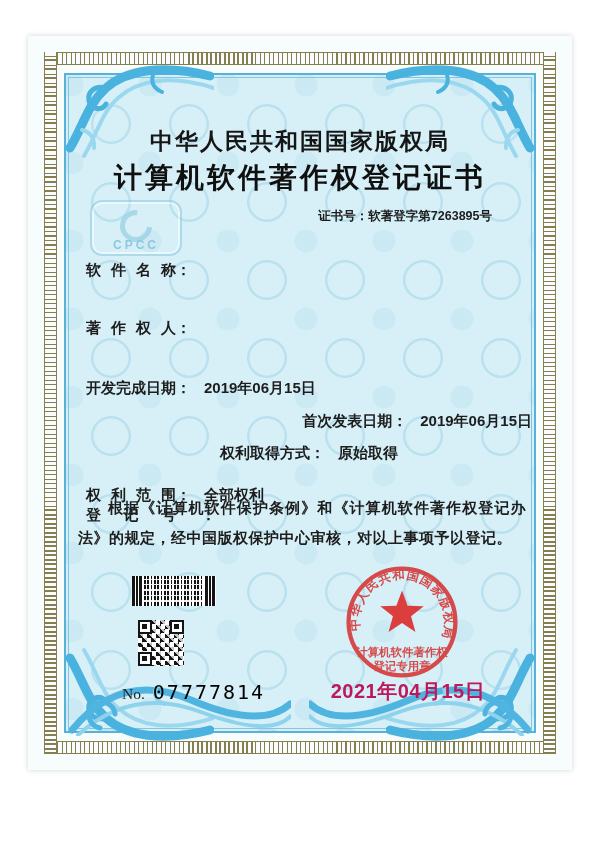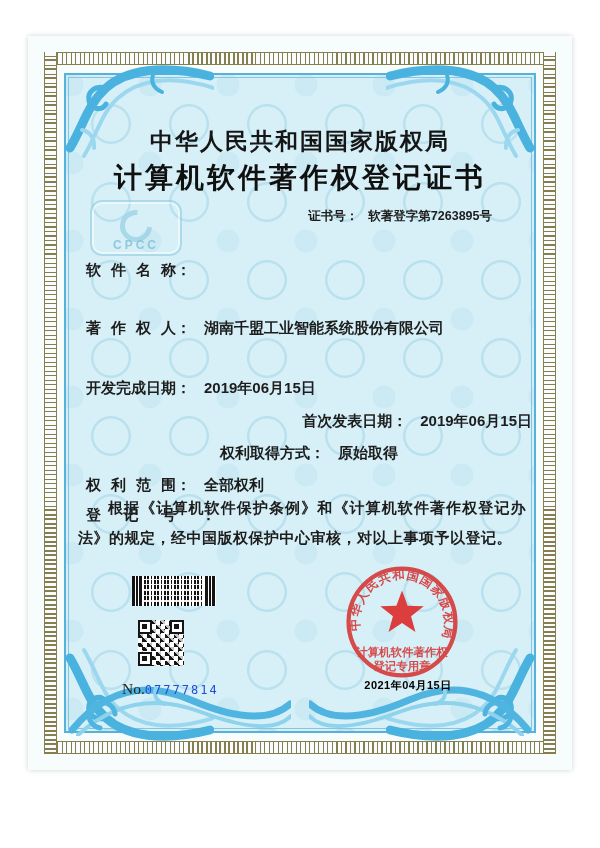--- a/index.html
+++ b/index.html
@@ -38,29 +38,29 @@
 
   .content { position:absolute; inset:0; z-index:3; color:#1d1d1d; }
 
   .authority { position:absolute; top:90px; left:0; right:0; text-align:center;
                font-family:"Liberation Serif","DejaVu Serif",serif;
                font-size:23px; font-weight:700; letter-spacing:2px; color:#161616; }
   .cert-title { position:absolute; top:123px; left:0; right:0; text-align:center;
                 font-family:"Liberation Serif","DejaVu Serif",serif;
                 font-size:28px; font-weight:700; letter-spacing:3px; color:#101010; }
   .certno { position:absolute; top:172px; right:80px; font-size:12.5px; font-weight:700; }
-  .certno .lbl { margin-right:10px; }
+  .certno .lbl { margin-right:0; }
 
   .frow { position:absolute; left:58px; right:40px; display:flex; align-items:flex-start;
           font-size:15px; font-weight:700; line-height:21px;margin-top:32px; }
   .flabel { display:inline-block; width:90px; text-align:justify; text-align-last:justify; }
   .fcolon { display:inline-block; }
   .fvalue { margin-left:13px; }
   .r0{top:191px;} .r1{top:249px;} .r2{top:309px;} .r3{top:342px;justify-content:flex-end;}
-  .r4{top:374px;justify-content:center;} .r5{top:406px;} .r6{top:436px;gap:25px;}
+  .r4{top:374px;justify-content:center;} .r5{top:416px;} .r6{top:436px;gap:25px;}
 
   .statement { position:absolute; top:457px; left:50px; right:46px;
                font-size:15px; font-weight:600; line-height:30px;
                text-indent:2em; letter-spacing:.5px; text-align:justify; }
 
   
   .barcode { position:absolute; left:104px; top:540px; width:84px; height:30px; background:#fff; }
   .barcode::before, .barcode::after { content:''; position:absolute; top:0; bottom:0; width:11px;
       background:repeating-linear-gradient(90deg,#141414 0 3px,#fff 3px 4px,#141414 4px 6px,#fff 6px 7px); }
   .barcode::before{left:0;} .barcode::after{right:0;}
@@ -74,25 +74,25 @@
         background-image:
           repeating-linear-gradient(45deg, rgba(255,255,255,.75) 0 2.5px, transparent 2.5px 6px),
           conic-gradient(#151515 25%, #fff 0 50%, #151515 0 75%, #fff 0);
         background-size:auto, 9px 9px; }
   .qr-f { position:absolute; width:14px; height:14px; background:#fff; border:2.5px solid #151515; }
   .qr-f::after { content:''; display:block; width:5px; height:5px; margin:2px; background:#151515; }
   .qf-tl{left:0; top:0;} .qf-tr{right:0; top:0;} .qf-bl{left:0; bottom:0;}
 
   .no-line { position:absolute; left:94px; top:644px; font-size:15.5px;
              font-family:"Liberation Serif","DejaVu Serif",serif; color:#222; }
-  .no-line .serial { color:#1d4ed8; letter-spacing:2px; 
-                     font-family:"DejaVu Sans Mono","Liberation Mono",monospace; font-size:12px; }
+  .no-line .serial { color:#000000; letter-spacing:2px; margin-left:8px;
+                     font-family:"DejaVu Sans Mono","Liberation Mono",monospace; font-size:20px; }
 
   .issue-date { position:absolute; left:300px; top:642px; width:160px; text-align:center;
-                font-size:11px; font-weight:700; color:#000000; letter-spacing:.5px; }
+                font-size:20px; font-weight:700; color:#be185d; letter-spacing:.5px; }
 
   .seal { position:absolute; left:312px; top:524px; width:124px; height:124px; z-index:4; opacity:.92; }
 
   
   .cpcc { position:absolute; left:62px; top:164px; width:92px; height:56px;
           border:2px solid rgba(150,205,226,.65); border-radius:12px; z-index:1;
           box-shadow:inset 0 0 0 2px rgba(255,255,255,.5); }
   .cpcc-c { position:absolute; left:28px; top:8px; width:32px; height:32px; border-radius:50%;
             border:5px solid rgba(150,205,226,.7); border-right-color:transparent;
             transform:rotate(-40deg); }
@@ -162,21 +162,20 @@
       <span class="lbl">证书号：</span><span>软著登字第7263895号</span>
     </div>
 
     <div class="frow r0">
       <span class="flabel">软件名称</span>
         <span class="fcolon">：</span>
     </div>
     <div class="frow r1">
       <span class="flabel">著作权人</span>
         <span class="fcolon">：</span>
-      <span class="fvalue">湖南千盟工业智能系统股份有限公司</span>
     </div>
     <div class="frow r2">
       <span class="flabel">开发完成日期</span>
         <span class="fcolon">：</span>
       <span class="fvalue">2019年06月15日</span>
     </div>
     <div class="frow r3">
       <span class="flabel">首次发表日期</span>
         <span class="fcolon">：</span>
       <span class="fvalue">2019年06月15日</span>

